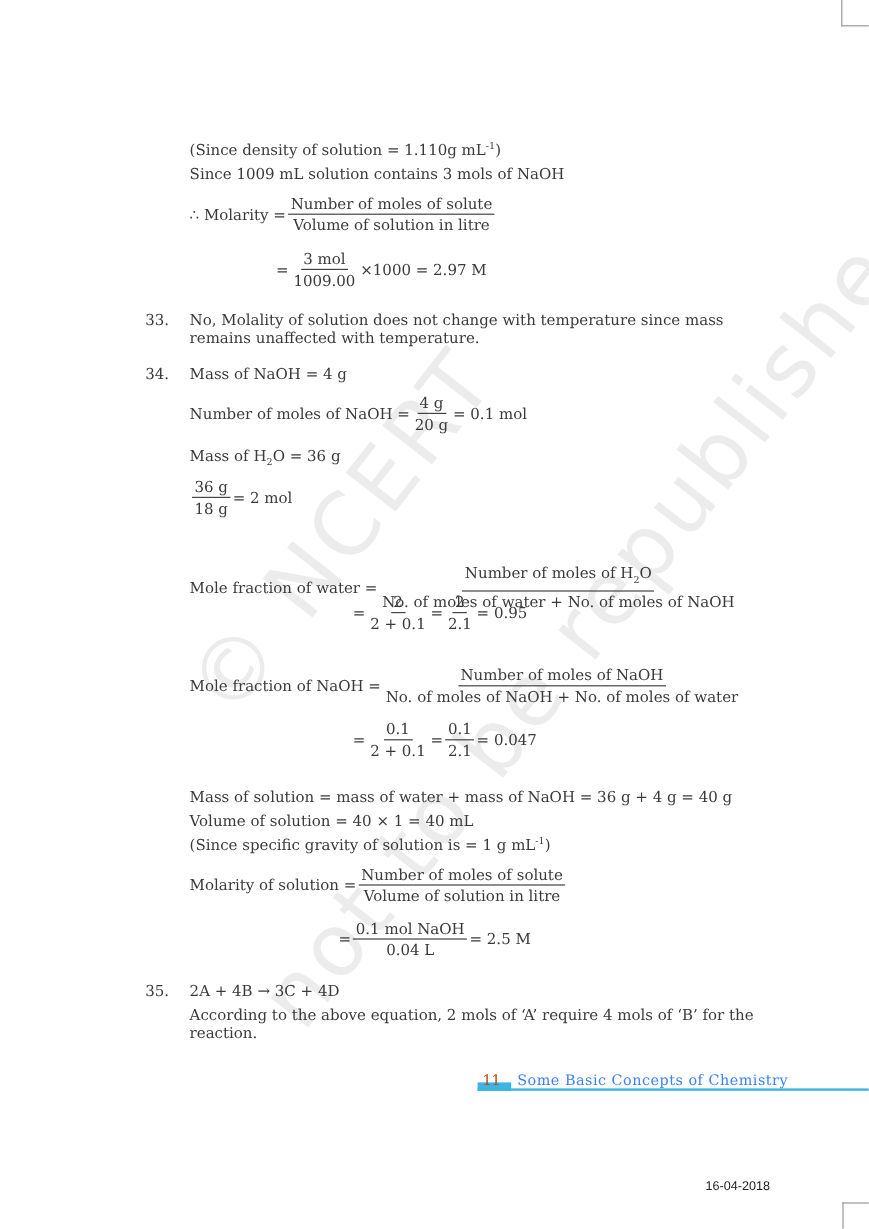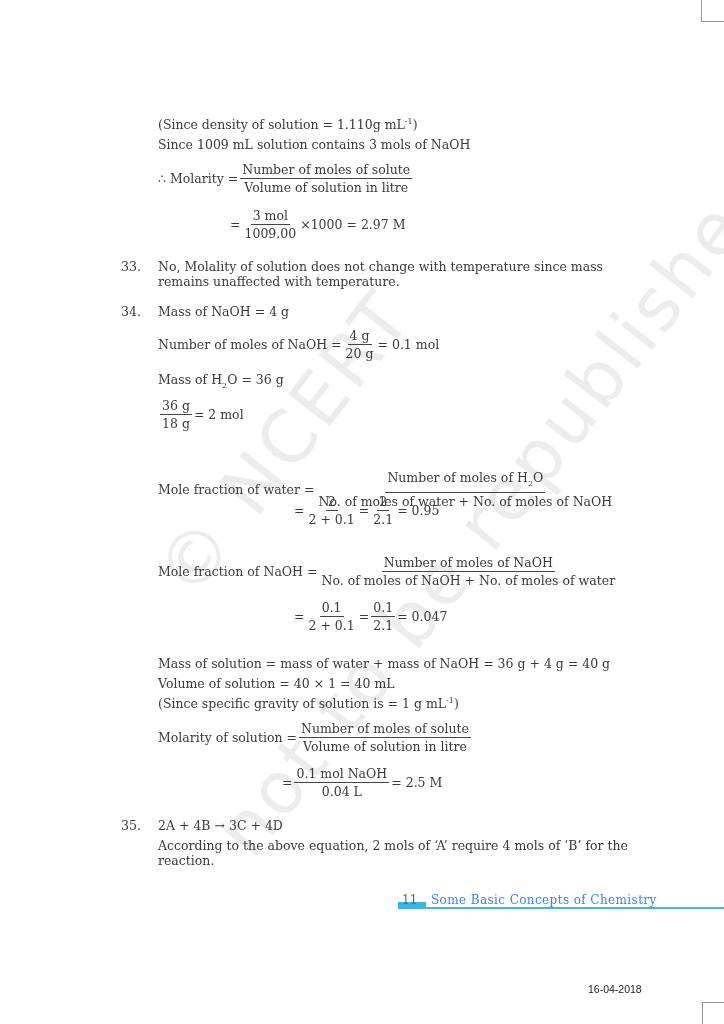--- a/index.html
+++ b/index.html
@@ -11,21 +11,21 @@
   .frac .den { padding:1px 2px 0; line-height:15px; }
   .row { display:flex; align-items:center; }
   .watermark { position:absolute; left:140px; top:560px; transform:rotate(-52deg); transform-origin:left top;
                font-family:"DejaVu Sans", sans-serif; font-size:72px; color:#ececec; letter-spacing:4px; white-space:nowrap; z-index:0; }
   .watermark2 { position:absolute; left:200px; top:820px; transform:rotate(-52deg); transform-origin:left top;
                font-family:"DejaVu Sans", sans-serif; font-size:72px; color:#ececec; letter-spacing:4px; white-space:nowrap; z-index:0; }
   .content { position:relative; z-index:1; }
   .qnum { position:absolute; left:121px; }
   .footer-bar { position:absolute; left:398px; top:907px; width:326px; height:2px; background:#3cb4e6; }
   .footer-num-bg { position:absolute; left:398px; top:902px; width:28px; height:7px; background:#3cb4e6; }
-  .footer-num { position:absolute; left:402px; top:893px; font-size:12px; color:#4d7c0f; }
+  .footer-num { position:absolute; left:402px; top:893px; font-size:12px; color:#c2410c; }
   .footer-title { position:absolute; left:431px; top:893px; font-size:12px; color:#3b82f6; letter-spacing:0.4px; }
   .date { position:absolute; left:588px; top:983px; font-family:"Liberation Sans", sans-serif; font-size:10.5px; color:#222; }
   .crop-tr { position:absolute; left:701px; top:0; width:23px; height:21px; border-left:1px solid #999; border-bottom:1px solid #999; }
   .crop-br { position:absolute; left:702px; top:1002px; width:22px; height:22px; border-left:1px solid #999; border-top:1px solid #999; }
   sup { font-size:8px; }
   sub { font-size:8px; }
 </style>
 </head>
 <body>
 

